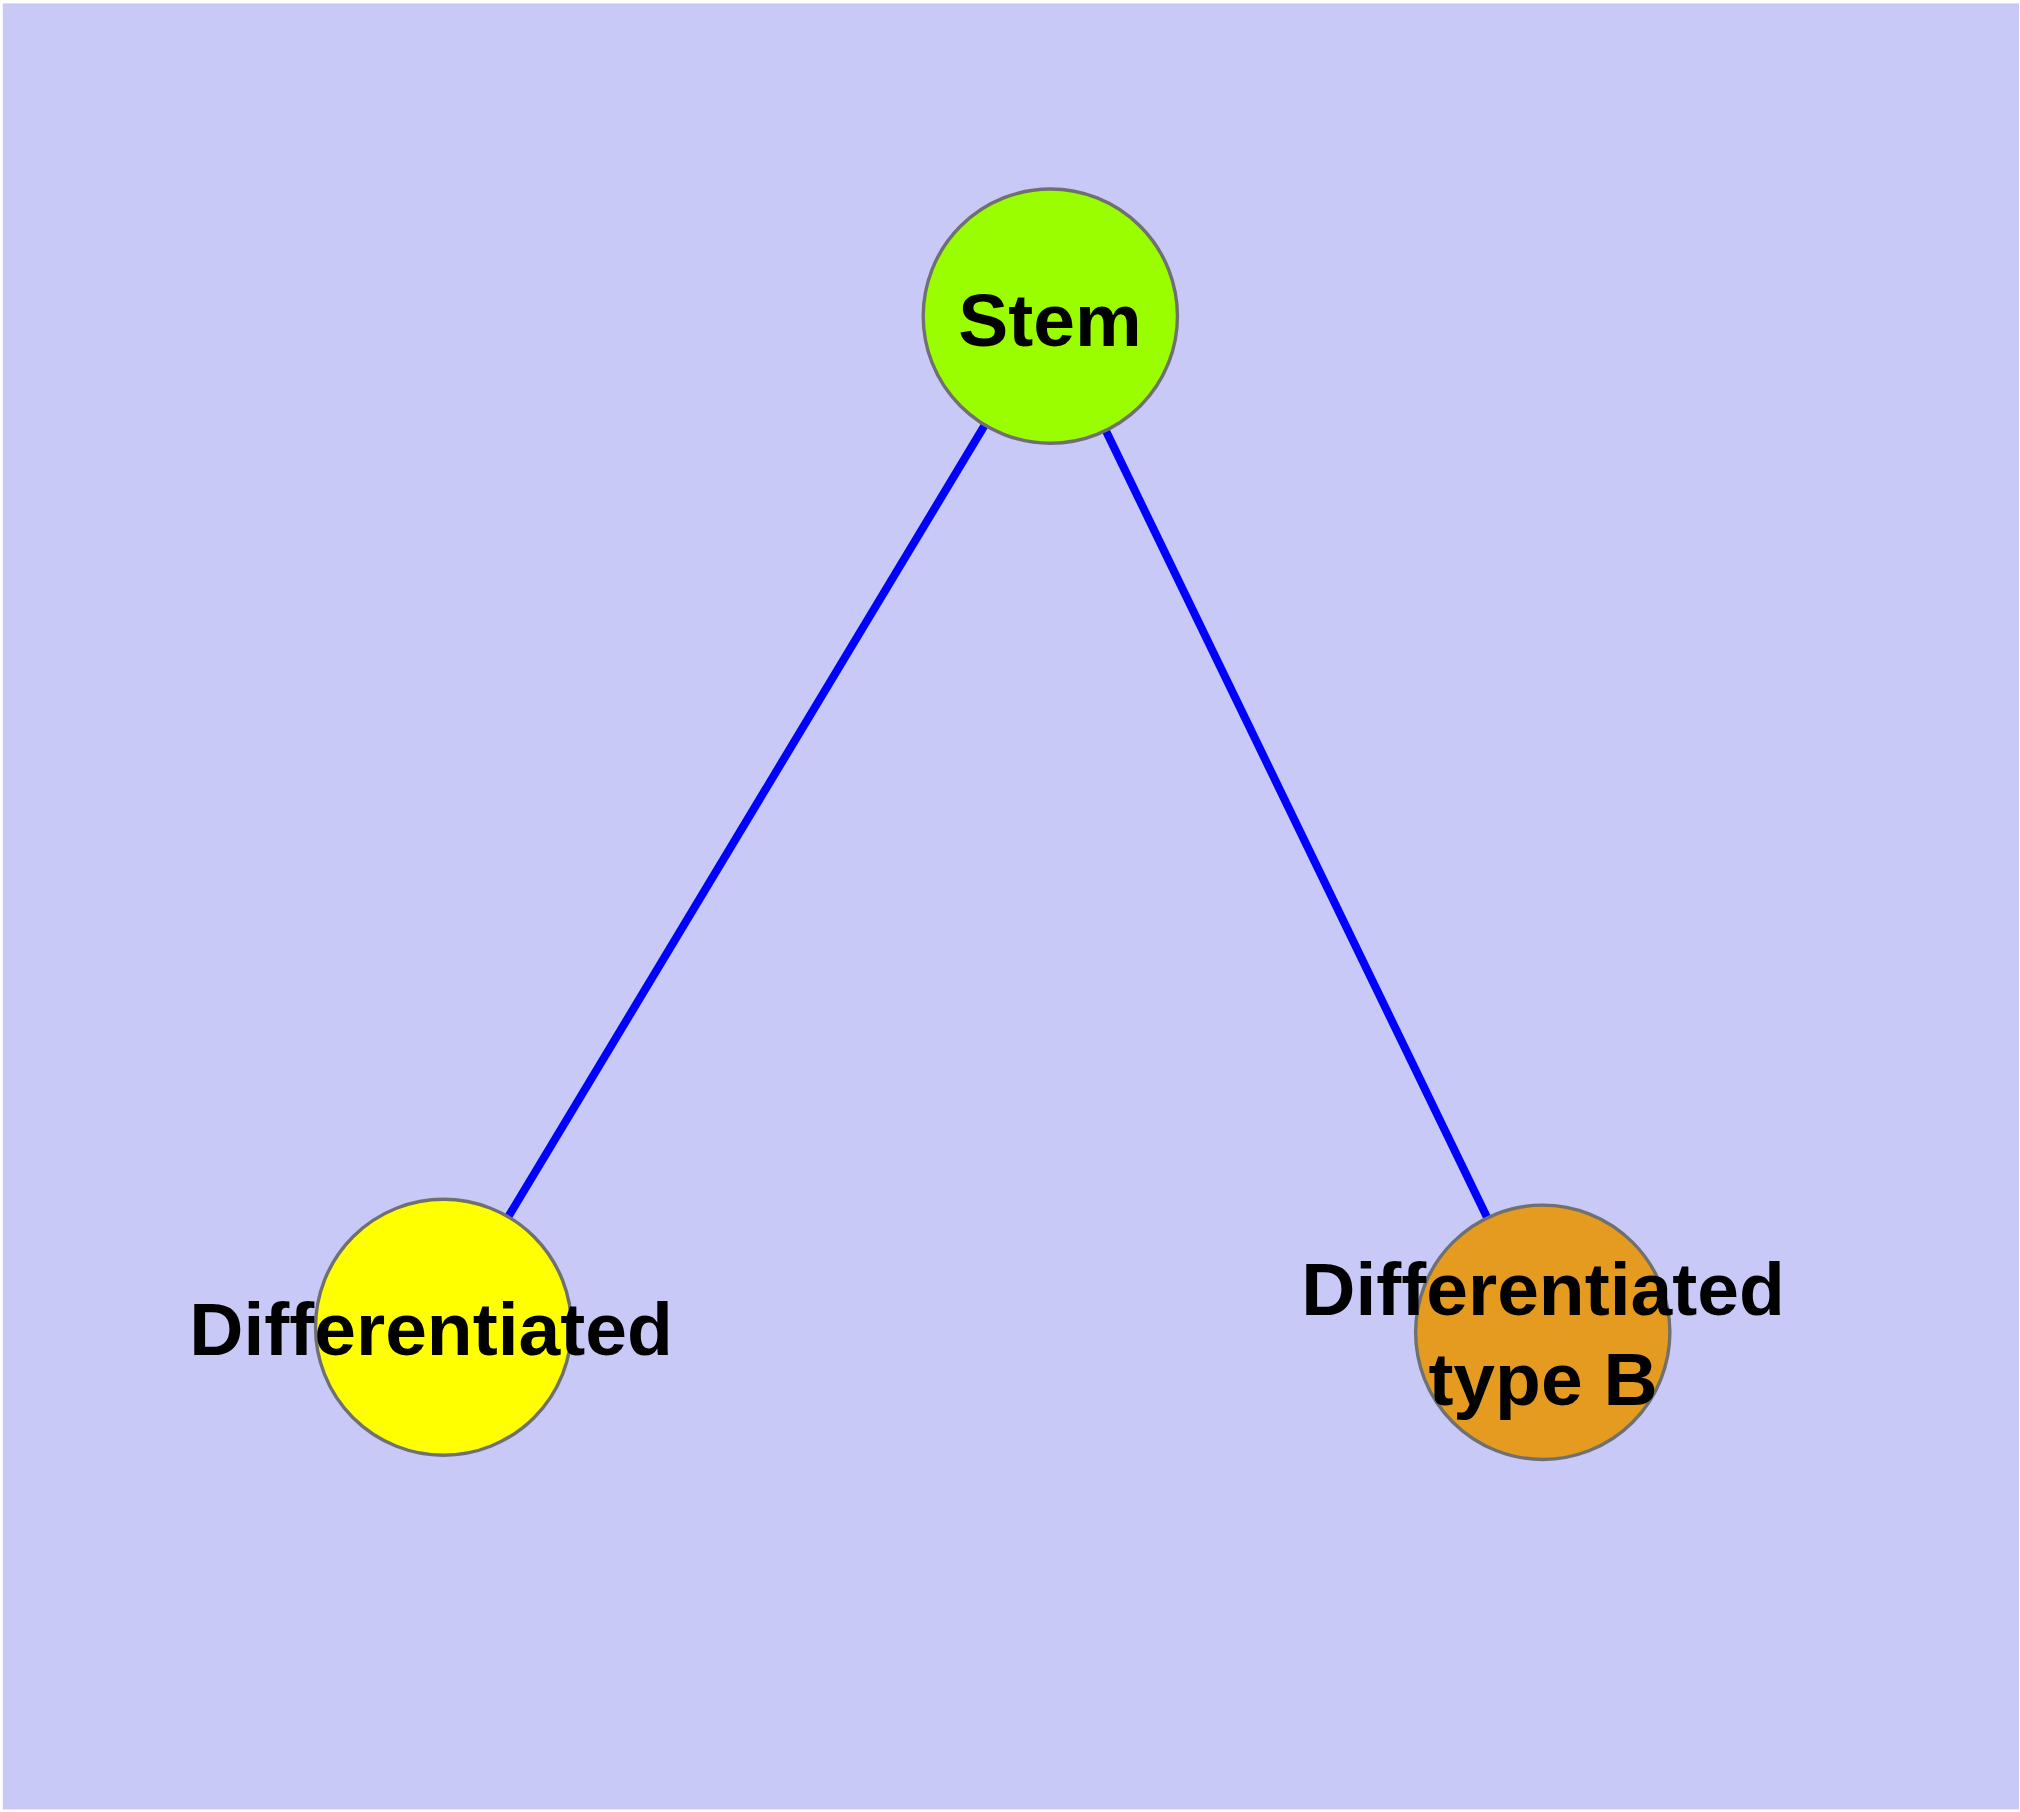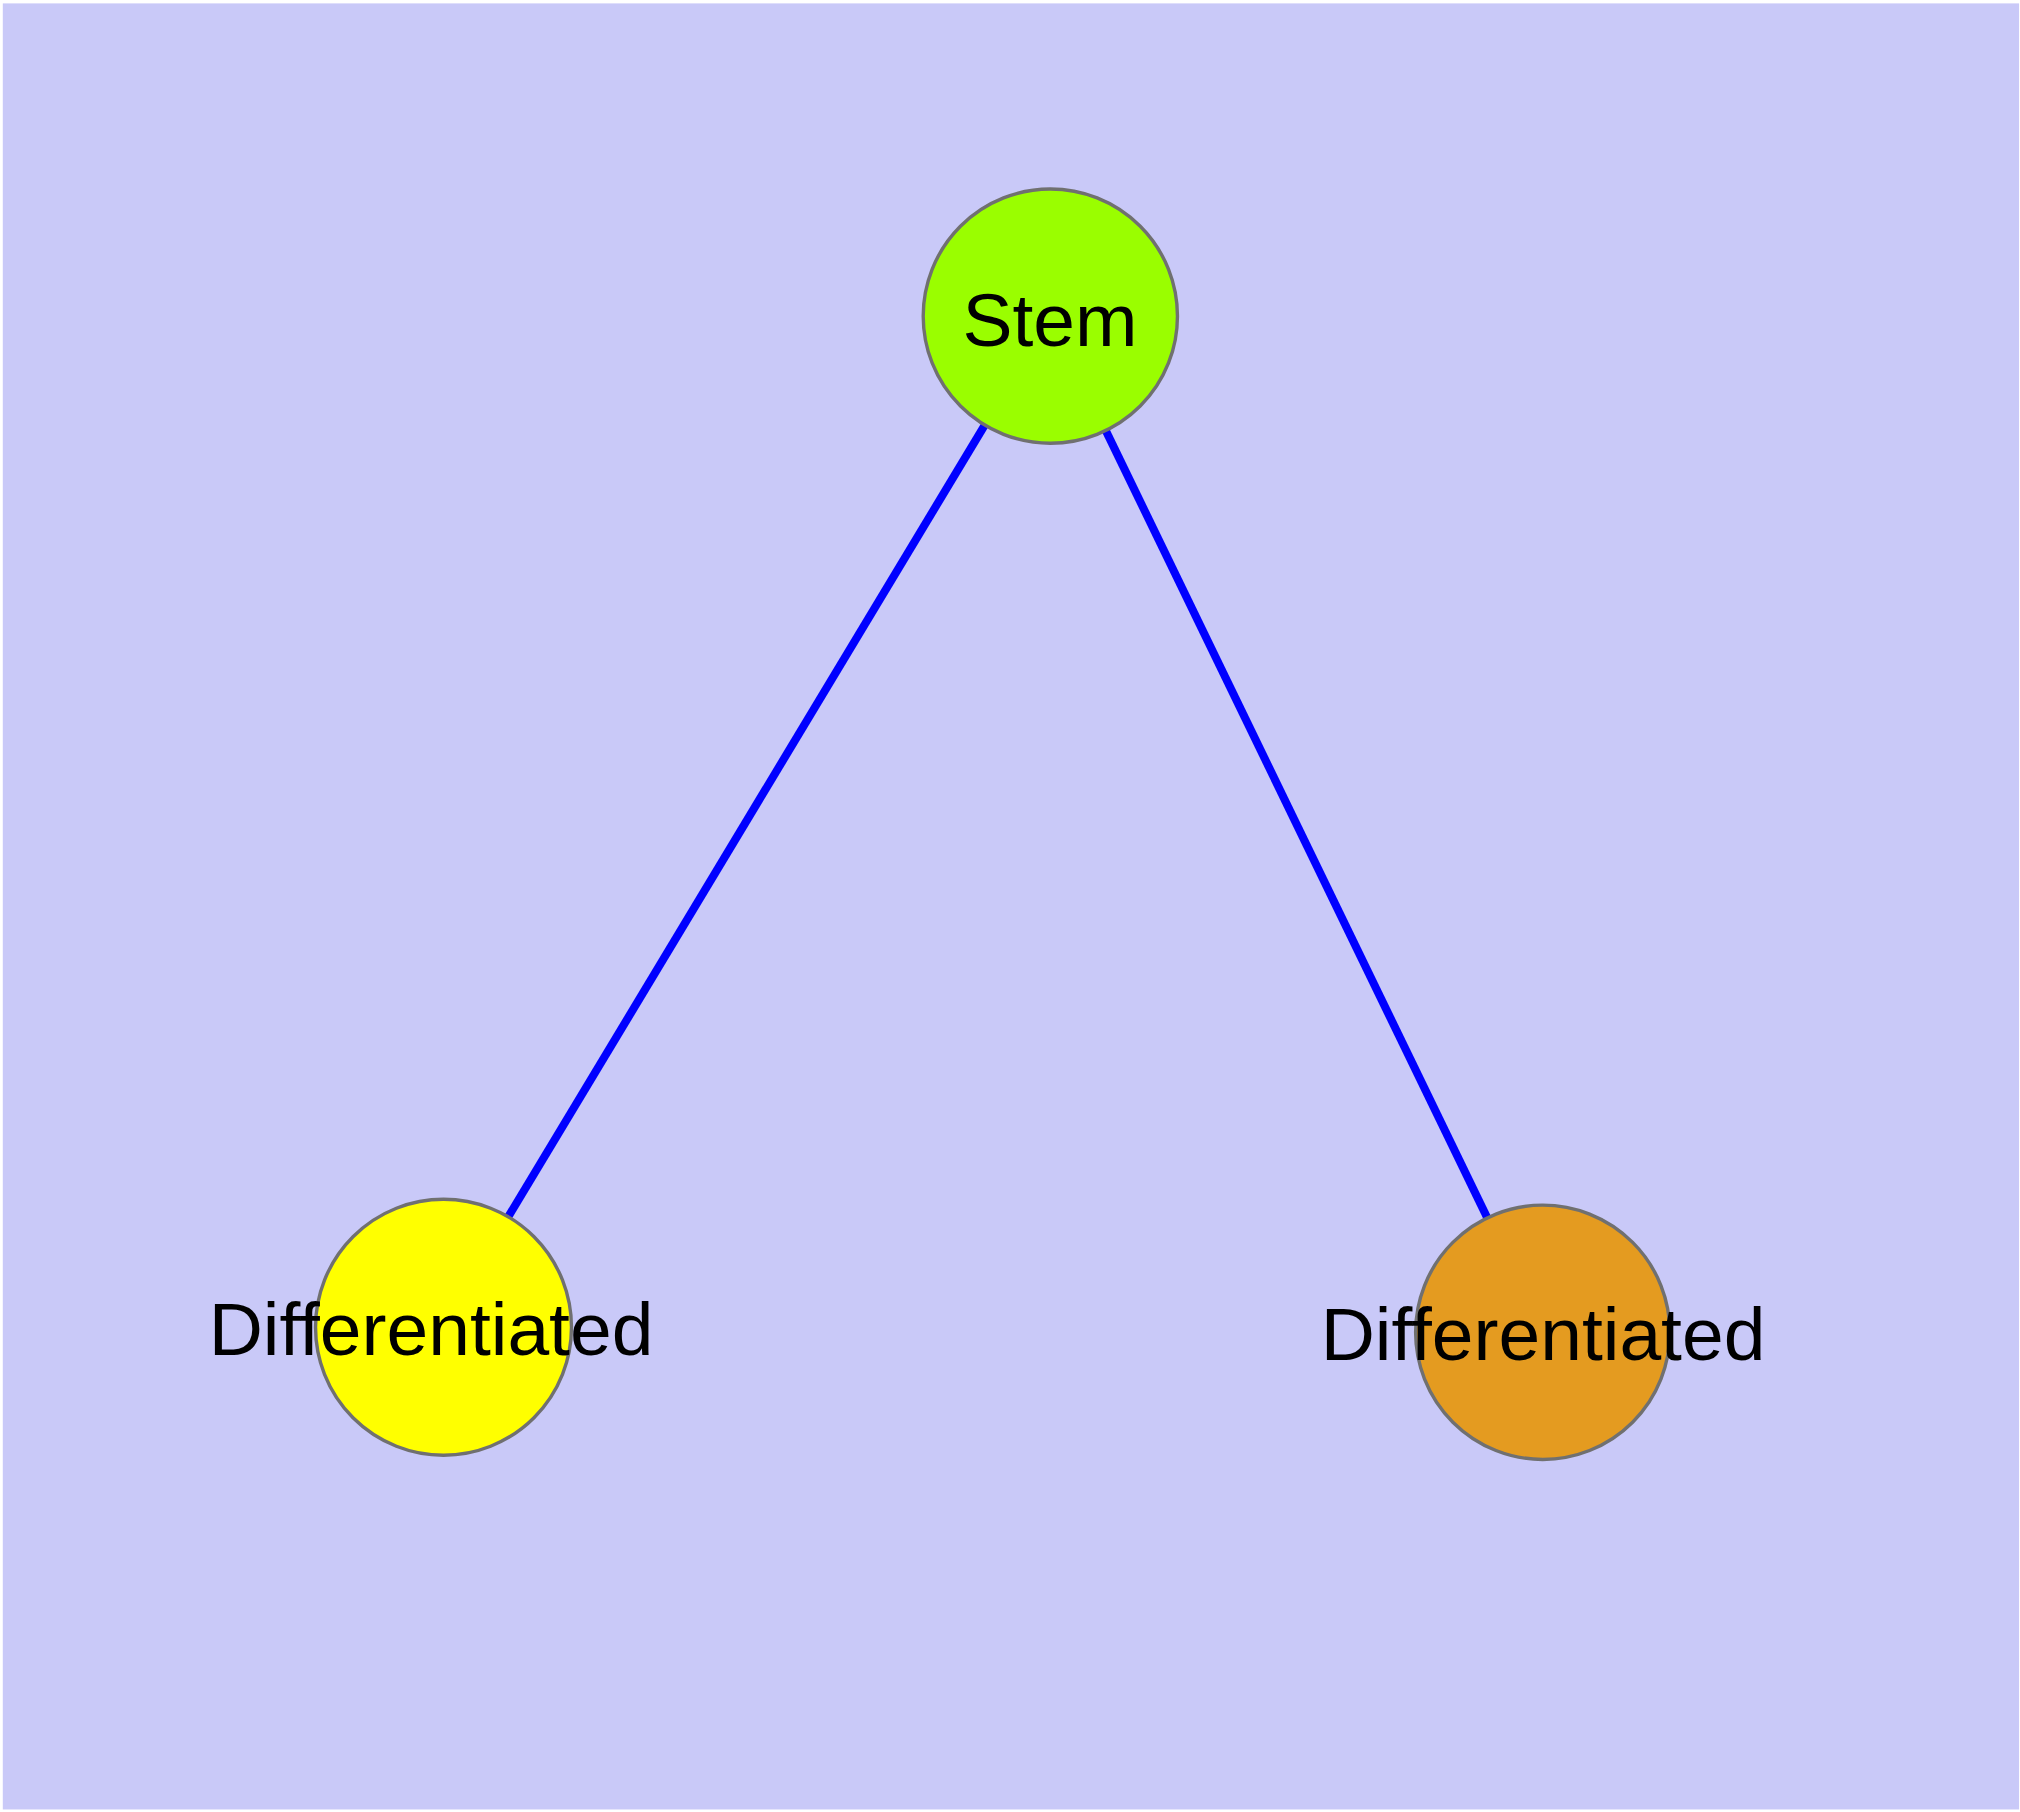--- a/index.html
+++ b/index.html
@@ -25,21 +25,21 @@
     stroke-width: 9.5;
     fill: none;
   }
   .node {
     stroke-width: 4;
   }
   .node-label {
     position: absolute;
     transform: translate(-50%, -50%);
     text-align: center;
-    font-weight: normal;
+    font-weight: bold;
     font-size: 75px;
     line-height: 90px;
     color: #000000;
     white-space: nowrap;
     letter-spacing: 0;
   }
 </style>
 </head>
 <body>
 
@@ -65,16 +65,17 @@
   <div class="node-label" style="left:1050px; top:320px;">
     <div>Stem</div>
   </div>
 
   <div class="node-label" style="left:431px; top:1329px;">
     <div>Differentiated</div>
   </div>
 
   <div class="node-label" style="left:1543px; top:1334px;">
     <div>Differentiated</div>
+    <div>type B</div>
   </div>
 
 </div>
 
 
 </body></html>

